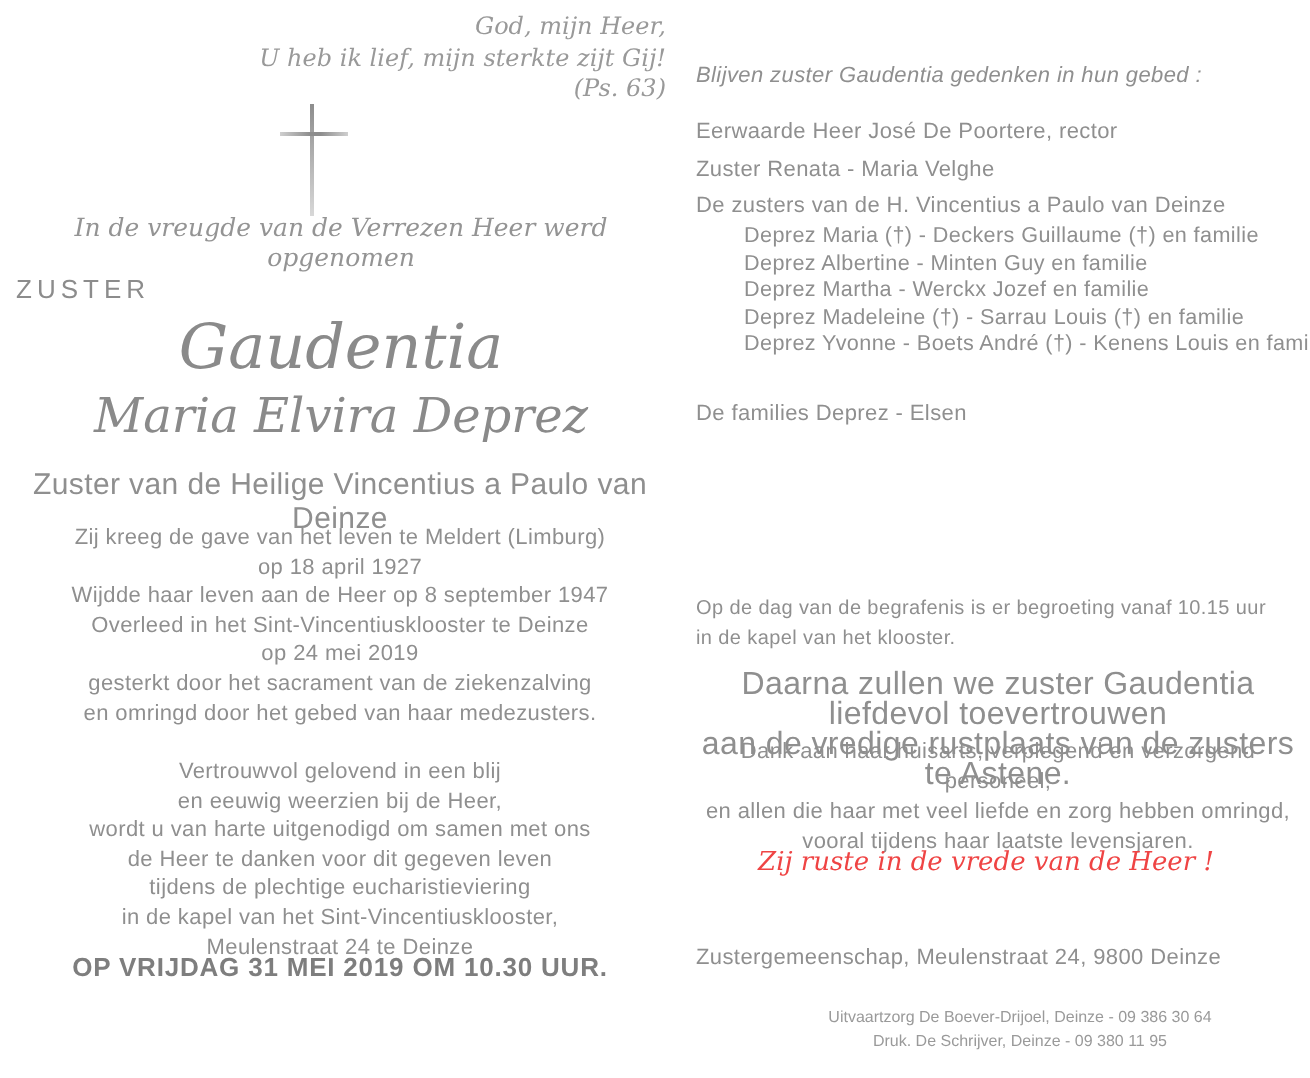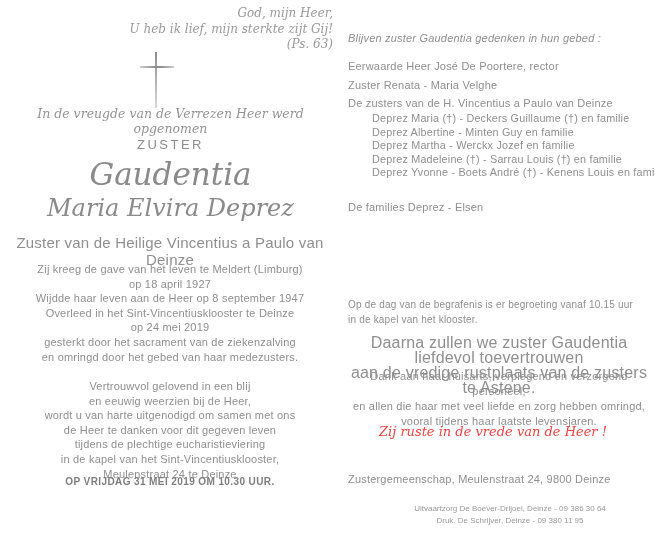--- a/index.html
+++ b/index.html
@@ -11,34 +11,34 @@
   
   .quote{top:6px;left:8px;width:325px;text-align:right;
     font-family:"DejaVu Serif",serif;font-style:italic;font-size:12px;line-height:15.5px;color:#999999;}
   .cross{top:52px;left:140px;width:34px;height:56px;}
   .cross .v{position:absolute;left:15px;top:0;width:1.5px;height:56px;
     background:linear-gradient(to bottom,#8d8d8d,#d8d8d8);}
   .cross .h{position:absolute;left:0;top:14px;width:34px;height:1.5px;
     background:linear-gradient(to right,#cfcfcf,#8d8d8d 45%,#8d8d8d 60%,#cfcfcf);}
   .intro{top:106px;left:8px;width:325px;text-align:center;
     font-family:"DejaVu Serif",serif;font-style:italic;font-size:12.5px;color:#949494;}
-  .sister{top:137px;left:8px;width:325px;text-align:center;
+  .sister{top:137px;left:8px;width:325px;
     font-size:13px;letter-spacing:2.5px;color:#8c8c8c;}
   .relname{top:156px;left:8px;width:325px;text-align:center;
     font-family:"DejaVu Serif",serif;font-style:italic;font-size:31px;color:#8a8a8a;line-height:36px;}
   .birthname{top:193px;left:8px;width:325px;text-align:center;
     font-family:"DejaVu Serif",serif;font-style:italic;font-size:24px;color:#8a8a8a;line-height:30px;}
   .subtitle{top:234px;left:0;width:340px;text-align:center;
     font-size:15px;letter-spacing:0.2px;color:#8f8f8f;}
   .life{top:262px;left:4px;width:332px;text-align:center;
     font-size:11px;line-height:14.6px;letter-spacing:0.2px;}
   .invite{top:379px;left:4px;width:332px;text-align:center;
     font-size:11px;line-height:14.6px;letter-spacing:0.2px;}
   .invite-bold{top:476px;left:4px;width:332px;text-align:center;
-    font-size:10px;font-weight:bold;letter-spacing:0.4px;color:#7e7e7e;}
+    font-size:13px;font-weight:bold;letter-spacing:0.4px;color:#7e7e7e;}
   
   .r-intro{top:32px;left:348px;width:302px;font-style:italic;font-size:11px;letter-spacing:0.2px;}
   .mourners{top:57px;left:348px;width:302px;font-size:11px;line-height:18.5px;letter-spacing:0.2px;}
   .familylist{top:112px;left:348px;width:302px;font-size:10.8px;line-height:13.6px;letter-spacing:0.2px;margin-left:24px;}
   .families{top:201px;left:348px;width:302px;font-size:11px;letter-spacing:0.2px;}
   .mortuary{top:246px;left:348px;width:302px;text-align:center;font-size:11px;line-height:15px;letter-spacing:0.2px;}
   .greeting{top:297px;left:348px;width:302px;font-size:10px;line-height:15px;letter-spacing:0.2px;}
   .interment{top:335px;left:348px;width:302px;text-align:center;font-size:16px;line-height:15px;letter-spacing:0.2px;}
   .thanks{top:369px;left:348px;width:302px;text-align:center;font-size:11px;line-height:15px;letter-spacing:0.2px;}
   .closing{top:424px;left:348px;width:290px;text-align:center;

